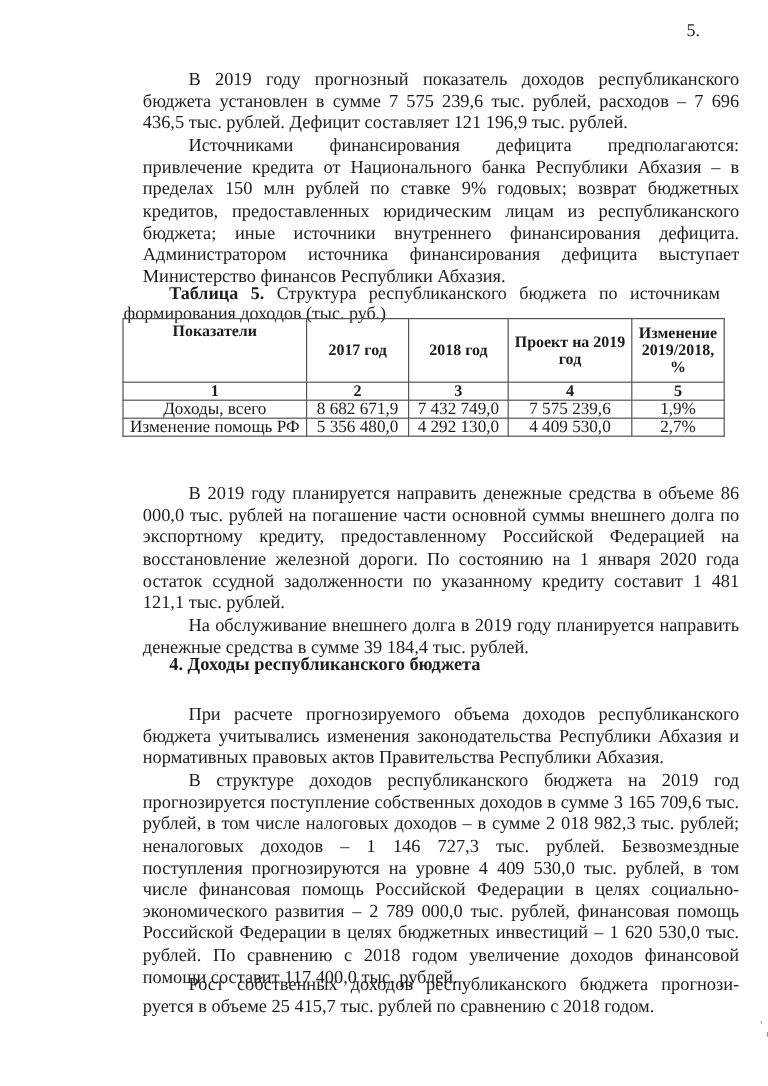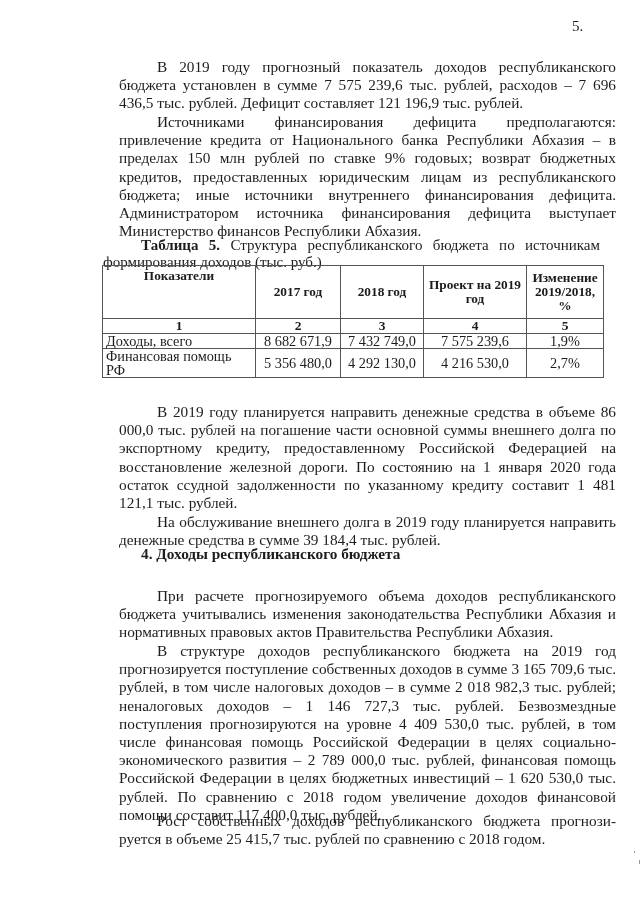--- a/index.html
+++ b/index.html
@@ -72,21 +72,21 @@
       text-align: center;
       height: 49px;
     }
     table.data-table th.first-col { vertical-align: top; padding-top: 3px; }
     table.data-table tr.num-row td {
       font-weight: bold;
       text-align: center;
       height: 14px;
       font-size: 13.5px;
     }
-    table.data-table tr.row td { height: 14px; }
+    table.data-table tr.row td { height: 14px; text-align: center; }
     table.data-table td.num { text-align: center; }
     table.data-table td.label { text-align: left; }
     .speck {
       position: absolute;
       width: 1px;
       height: 2px;
       background: #999;
     }
   </style>
 </head>
@@ -123,24 +123,24 @@
     <td>5</td>
   </tr>
   <tr class="row">
     <td class="label">Доходы, всего</td>
     <td class="num">8 682 671,9</td>
     <td class="num">7 432 749,0</td>
     <td class="num">7 575 239,6</td>
     <td class="num">1,9%</td>
   </tr>
   <tr class="row">
-    <td class="label">Финансовая помощь РФ</td>
+    <td class="label">Изменение помощь РФ</td>
     <td class="num">5 356 480,0</td>
     <td class="num">4 292 130,0</td>
-    <td class="num">4 216 530,0</td>
+    <td class="num">4 409 530,0</td>
     <td class="num">2,7%</td>
   </tr>
 </tbody>
   </table>
 
 <p class="p" style="top:387px;">В 2019 году планируется направить денежные средства в объеме 86 000,0 тыс. рублей на погашение части основной суммы внешнего долга по экспортному кредиту, предоставленному Российской Федерацией на восстановление железной дороги. По состоянию на 1 января 2020 года остаток ссудной задолженности по указанному кредиту составит 1 481 121,1 тыс. рублей.</p>
 <p class="p" style="top:497px;">На обслуживание внешнего долга в 2019 году планируется направить денежные средства в сумме 39 184,4 тыс. рублей.</p>
 
 <h2 class="heading">4. Доходы республиканского бюджета</h2>
 

